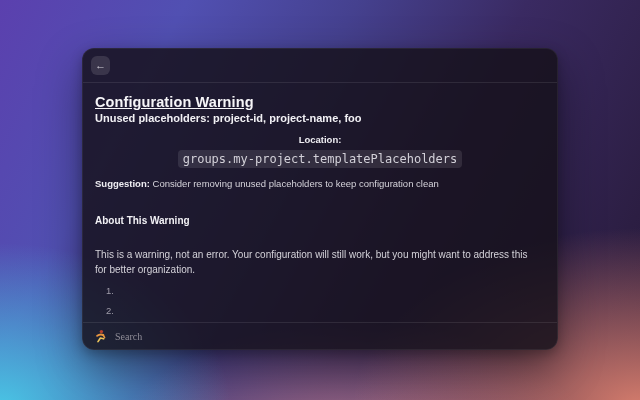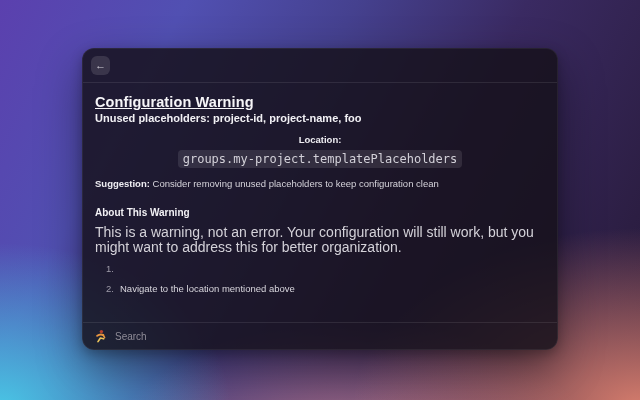--- a/index.html
+++ b/index.html
@@ -91,25 +91,25 @@
     background: rgba(255,255,255,0.10);
     border-radius: 4px;
     padding: 2px 5px;
     line-height: 1.2;
   }
   .suggestion-row { display: block; line-height: 1.35; }
   .section-heading {
     font-size: 10px;
     font-weight: 700;
     color: #f2f1f5;
-    margin-top: 16px;
+    margin-top: 24px;
   }
   .body-text {
-    margin-top: 7px;
-    font-size: 14px;
+    margin-top: 21px;
+    font-size: 10px;
     line-height: 15px;
     color: #d4d2d9;
     max-width: 444px;
   }
   .fix-list {
     margin-top: 8px;
     list-style: none;
   }
   .fix-item {
     display: flex;
@@ -130,21 +130,21 @@
     gap: 8px;
     padding: 0 11px;
     border-top: 1px solid rgba(255,255,255,0.09);
   }
   .footer-icon { width: 13px; height: 14px; flex: 0 0 13px; display: flex; }
   .search-input {
     flex: 1;
     background: transparent;
     border: none;
     outline: none;
-    font-family: Liberation Sans, sans-serif;
+    font-family: Liberation Serif, serif;
     font-size: 10px;
     color: #e8e6ec;
     padding: 0;
   }
   .search-input::placeholder { color: #8f8c97; }
 </style>
 </head>
 <body>
 
 <div class="desktop">
@@ -174,21 +174,20 @@
 
       <div class="body-text">This is a warning, not an error. Your configuration will still work, but you might want to address this for better organization.</div>
 
 
       <ol class="fix-list">
         <li class="fix-item">
           <span class="fix-num">1.</span>
         </li>
         <li class="fix-item">
           <span class="fix-num">2.</span>
-          <span>Navigate to the location mentioned above</span>
         </li>
 
       </ol>
 
     </div>
 
     <div class="window-footer">
       <span class="footer-icon">
         <svg width="13" height="14" viewBox="0 0 13 14">
           <circle cx="7.4" cy="2.6" r="1.7" fill="#b8432f"></circle>

